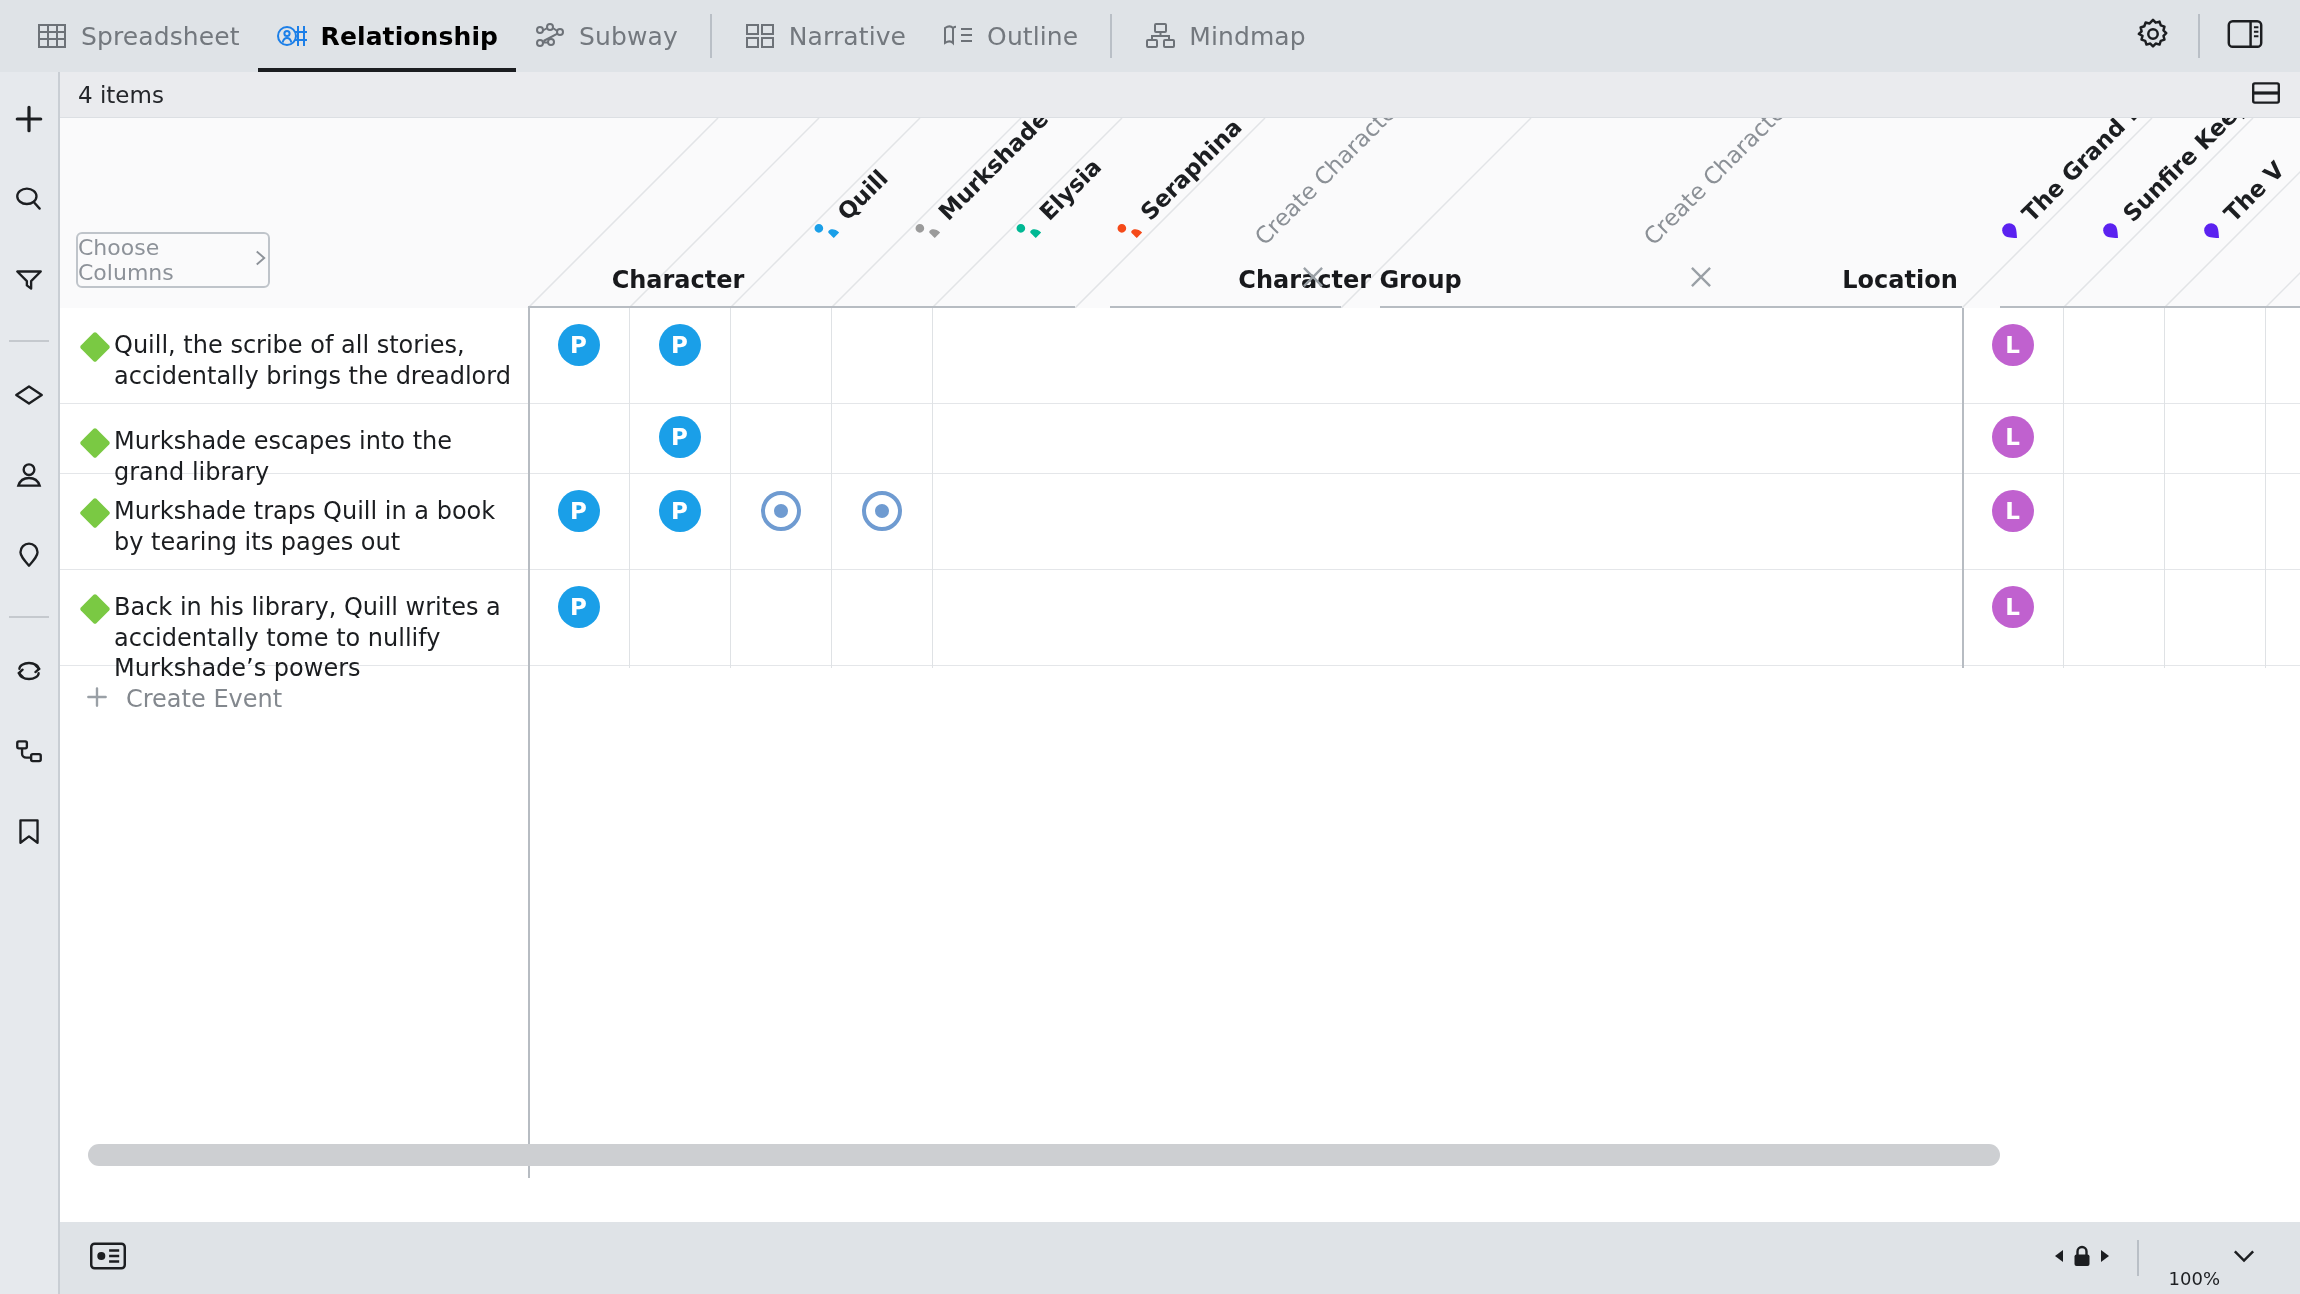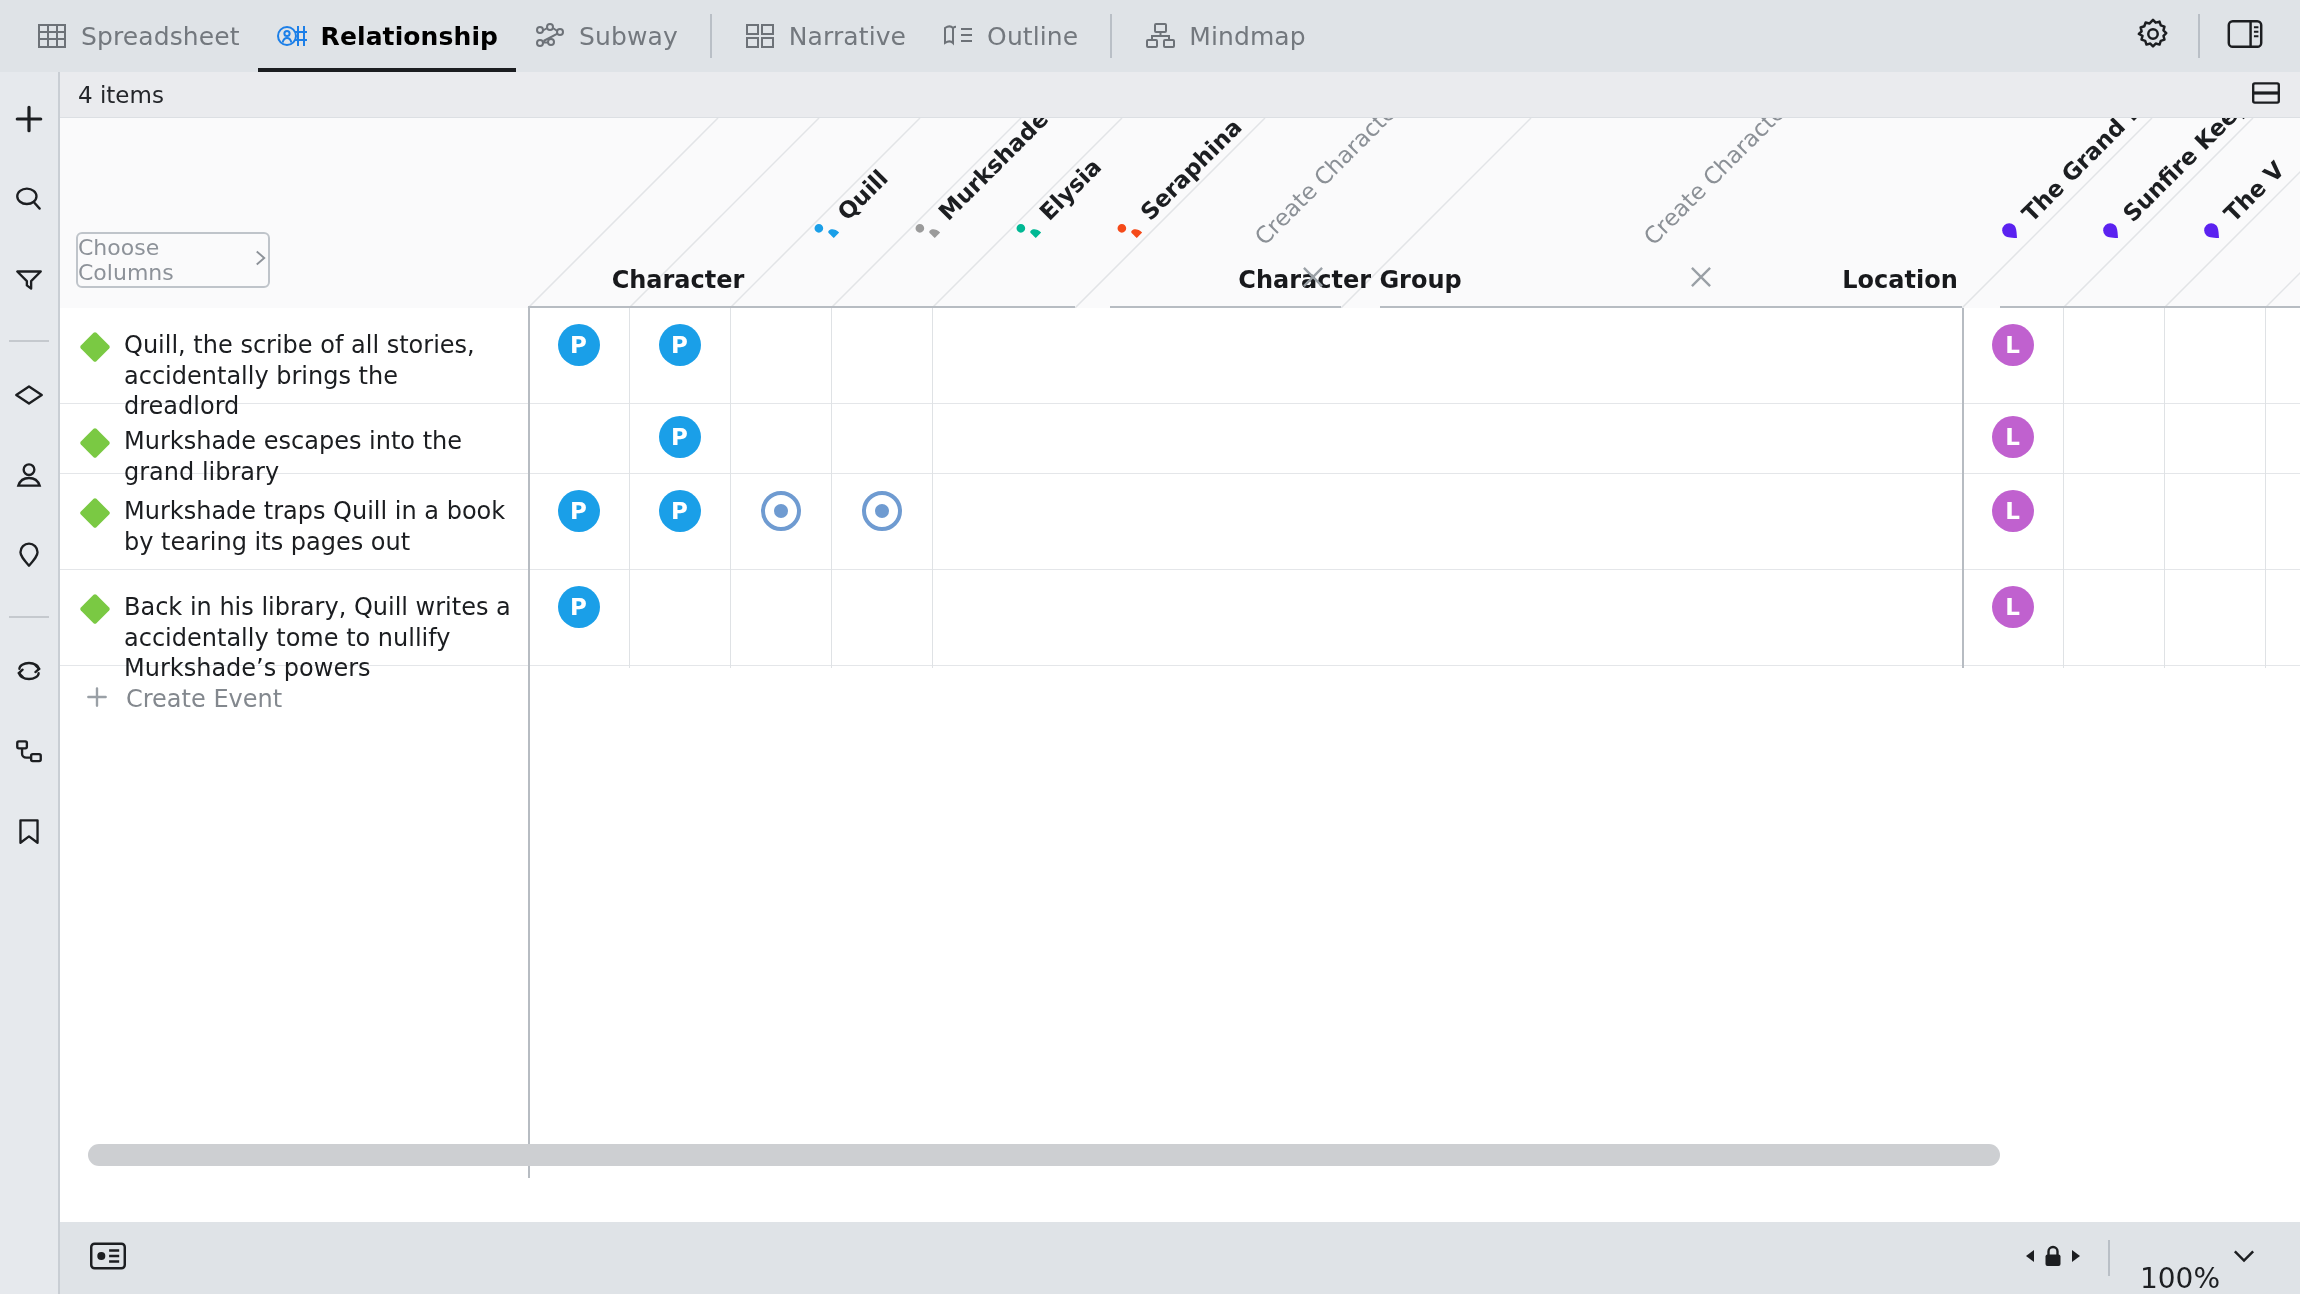--- a/index.html
+++ b/index.html
@@ -97,21 +97,21 @@
   .body {
     position:absolute; left:0; top:190px; width:2242px; height:870px;
     background:#fff;
   }
   .rowlist { position:absolute; left:0; top:0; width:2242px; }
   .row {
     position:relative; display:flex; align-items:flex-start;
     border-bottom:1px solid #e4e6e9;
   }
   .row-title {
-    width:468px; flex:none; display:flex; gap:18px; padding:22px 12px 22px 24px;
+    width:468px; flex:none; display:flex; gap:8px; padding:22px 12px 22px 24px;
   }
   .diamond { width:22px; height:22px; flex:none; margin-top:6px; transform:rotate(45deg); background:#7ac943; border-radius:2px; }
   .row-text { font-size:24px; line-height:1.28; color:#1b1d20; }
 
   .createrow { display:flex; align-items:center; gap:16px; padding:18px 0 18px 24px; cursor:pointer; }
   .createrow .cr-label { font-size:24px; color:#83888e; }
 
   
   .cells { position:absolute; left:0; top:0; width:2242px; height:870px; pointer-events:none; }
   .colline { position:absolute; top:0; width:1px; background:#dfe2e5; }
@@ -139,21 +139,21 @@
 
   
   .footer {
     position:absolute; left:58px; bottom:0; width:2242px; height:72px;
     background:#dfe3e7; border-left:2px solid #c9ced4;
     display:flex; align-items:center; padding:0 26px;
   }
   .foot-btn { width:44px; height:36px; display:flex; align-items:center; justify-content:center; cursor:pointer; }
   .foot-right { margin-left:auto; display:flex; align-items:center; gap:0; }
   .zoom-ctl { display:flex; align-items:center; gap:12px; padding:0 18px; cursor:pointer; }
-  .zoom-val { font-size:28px; color:#1d1f22;margin-top:40px; }
+  .zoom-val { font-size:18px; color:#1d1f22;margin-top:40px; }
   .foot-sep { width:2px; height:36px; background:#b9bfc6; margin:0 12px; }
   .lockgrp { display:flex; align-items:center; gap:6px; padding:0 14px; cursor:pointer; }
 </style>
 </head>
 <body>
 
 <div class="app">
 
   <div class="toolbar">
     <div class="tb-items">

